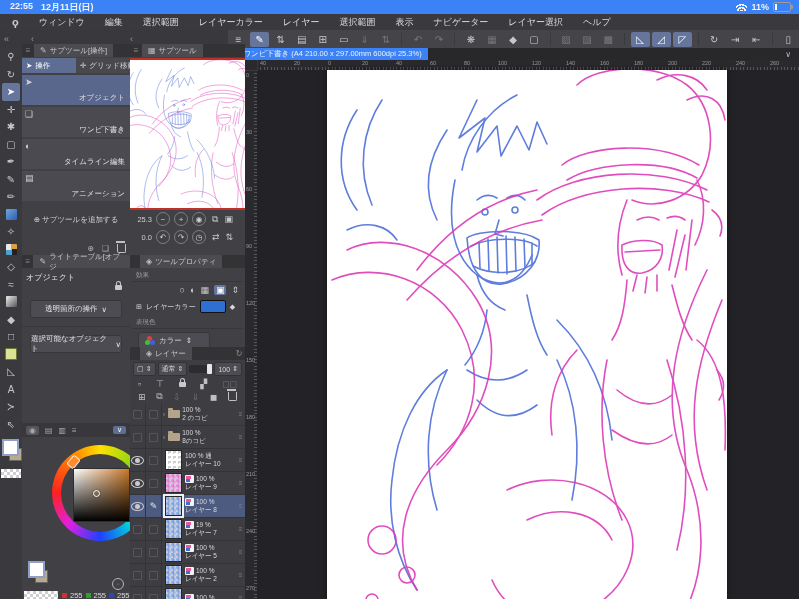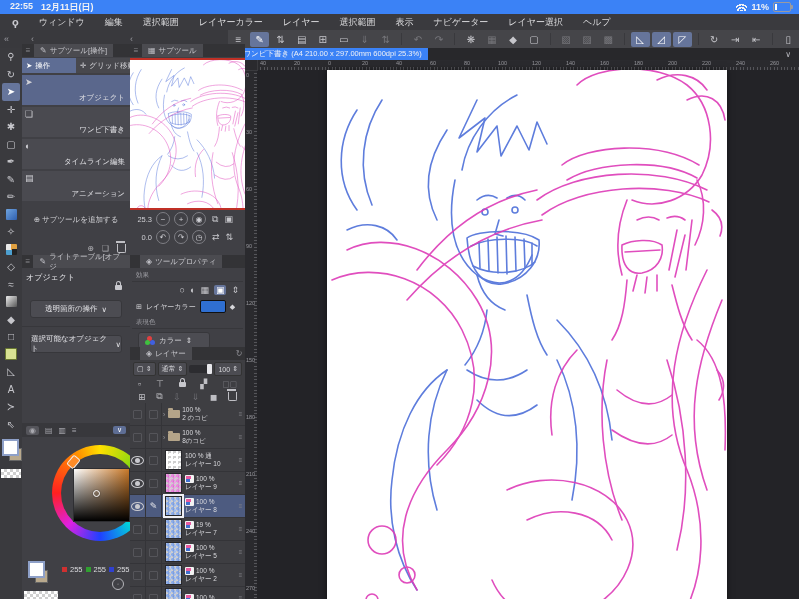--- a/index.html
+++ b/index.html
@@ -82,21 +82,21 @@
   #colorpanel .ctabs .chev{margin-left:auto;background:#5e6e95;color:#fff;border-radius:2px;padding:0 4px;font-size:7px;}
   #wheelwrap{position:absolute;left:30px;top:22px;width:96px;height:96px;}
   #ring{position:absolute;inset:0;border-radius:50%;
     background:conic-gradient(#ffe000 0deg,#20d020 90deg,#00d8d8 135deg,#2040ff 180deg,#e020e0 225deg,#ff2020 270deg,#ff9000 330deg,#ffe000 360deg);}
   #ring::after{content:'';position:absolute;inset:9px;border-radius:50%;background:#404045;}
   #huesel{position:absolute;left:17px;top:11px;width:7px;height:10px;background:#ff8c28;border:1.5px solid #eee;border-radius:2px;transform:rotate(40deg);}
   #svbox{position:absolute;left:22px;top:24px;width:55px;height:52px;
     background:linear-gradient(to top,#000,rgba(0,0,0,0)),linear-gradient(to right,#fff,#c87828);box-shadow:0 0 0 1px #2e2e32;}
   #svsel{position:absolute;left:19px;top:21px;width:5px;height:5px;border:1px solid #fff;border-radius:50%;box-shadow:0 0 1px #000;}
   #colorpanel .swB{position:absolute;left:4px;top:138px;width:30px;height:30px;}
-  #colorpanel .rgbrow{position:absolute;left:40px;top:142px;display:flex;align-items:center;gap:3px;font-size:7.5px;color:#dcdce0;}
+  #colorpanel .rgbrow{position:absolute;left:40px;top:168px;display:flex;align-items:center;gap:3px;font-size:7.5px;color:#dcdce0;}
   .rgbsq{width:5px;height:5px;display:inline-block;}
   #copybtn{position:absolute;right:6px;top:155px;width:10px;height:10px;border:1px solid #b5b5ba;border-radius:50%;
            display:flex;align-items:center;justify-content:center;font-size:6px;color:#b5b5ba;}
   #colorpanel .trB{position:absolute;left:2px;top:168px;width:34px;height:8px;}
   
   #navigator{left:130px;top:44px;width:115px;height:211px;background:#404045;}
   #navthumb{position:absolute;left:0;top:14px;width:115px;height:148px;background:#fff;
             border-top:2px solid #c03026;border-bottom:2px solid #c03026;overflow:hidden;}
   #navctl{position:absolute;left:0;top:166px;width:115px;font-size:7.5px;color:#cfcfd4;}
   .nrow{display:flex;align-items:center;gap:4px;height:18px;padding:0 4px;}

